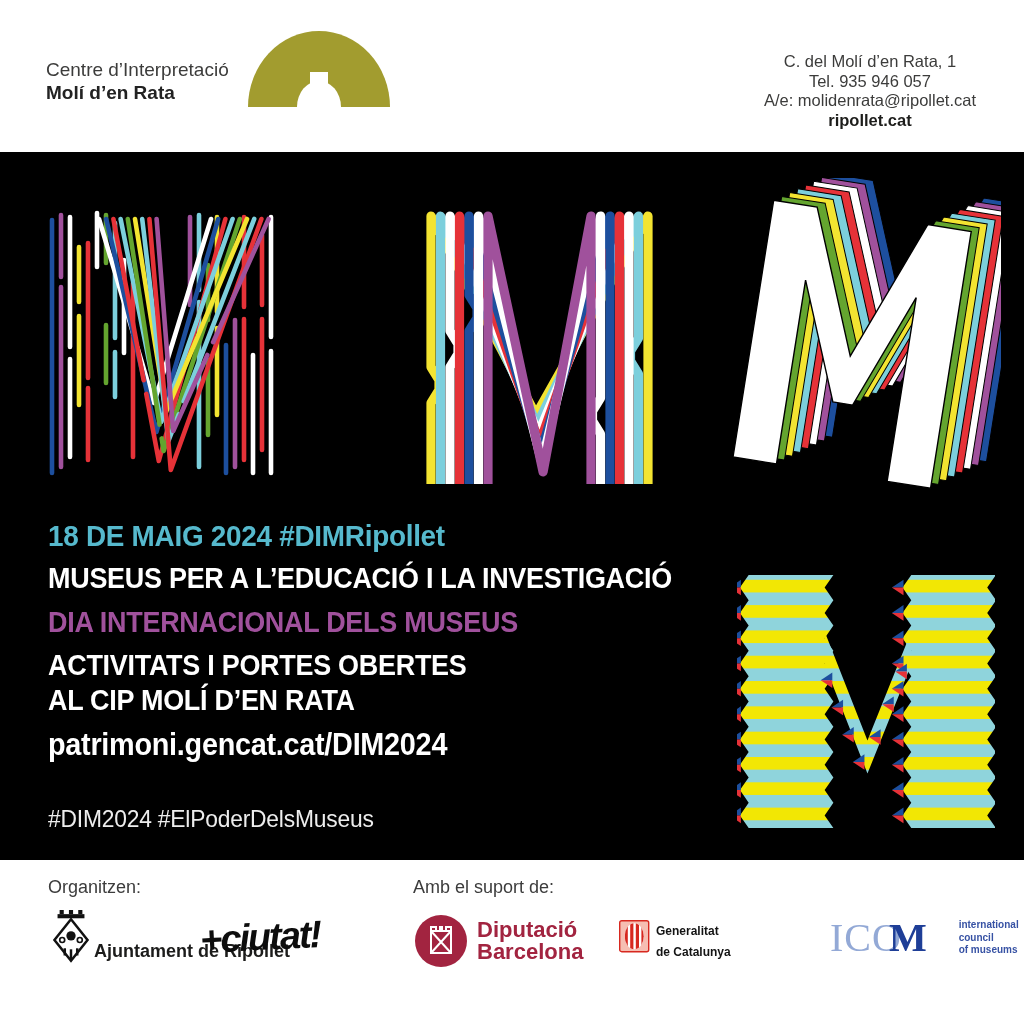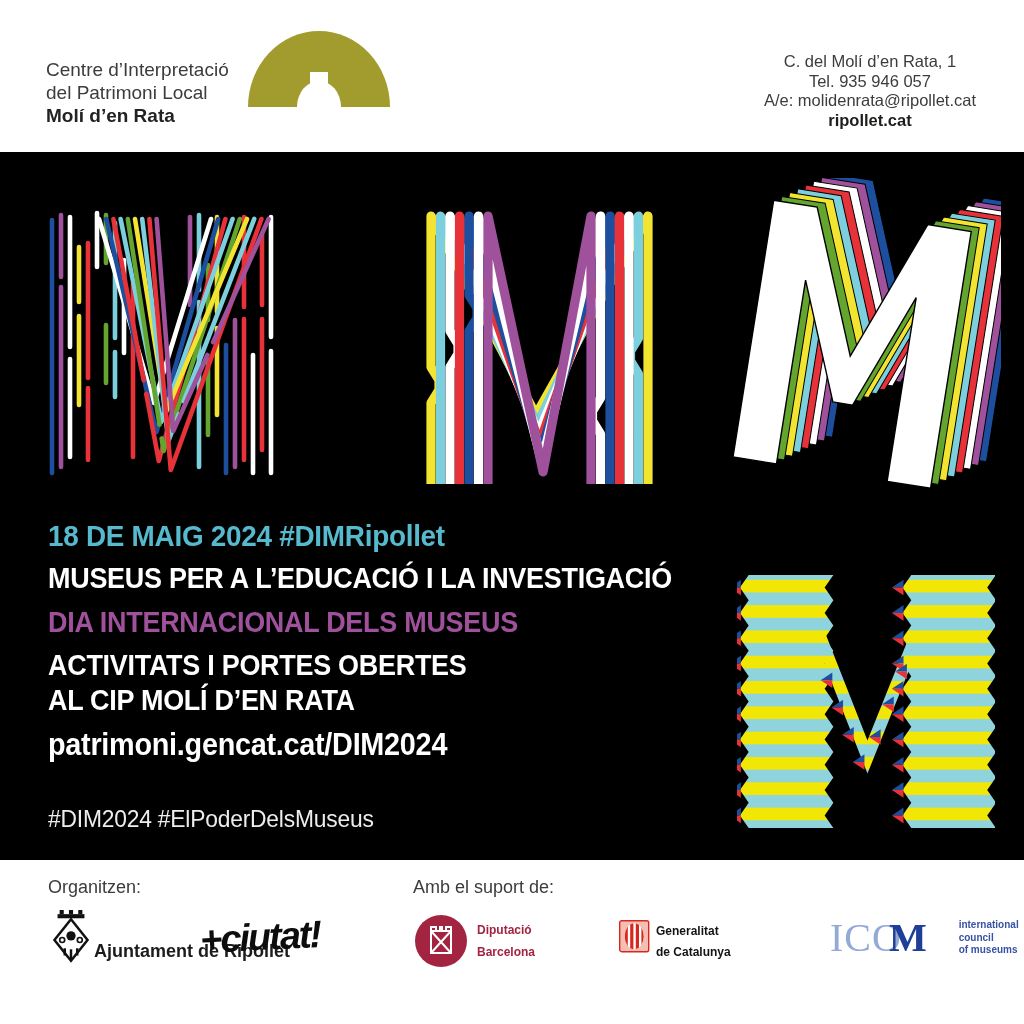--- a/index.html
+++ b/index.html
@@ -18,36 +18,35 @@
            letter-spacing:-0.3px;transform:scaleX(.93);transform-origin:0 0;color:#fff;}
   .cyan{color:#56b9cd;}
   .purple{color:#a0519c;}
   .hashtags{position:absolute;left:48px;top:653px;font-size:24px;font-weight:400;color:#ededed;
             letter-spacing:-0.2px;transform:scaleX(.95);transform-origin:0 0;white-space:nowrap;}
   
   .ftr-label{position:absolute;font-size:18px;color:#3c3c3c;}
   .aj-label{position:absolute;left:94px;top:941px;font-size:18px;font-weight:bold;color:#1c1c1b;}
   .ciutat{position:absolute;left:200px;top:916px;font-size:38px;font-weight:900;color:#0d0d0d;
           letter-spacing:-2px;transform:rotate(-3deg);font-style:italic;}
-  .dipu-text{position:absolute;left:477px;top:919px;font-size:12px;line-height:22px;font-weight:bold;color:#a22440;}
+  .dipu-text{position:absolute;left:477px;top:919px;font-size:22px;line-height:22px;font-weight:bold;color:#a22440;}
   .gene-text{position:absolute;left:656px;top:921px;font-size:12px;line-height:21px;font-weight:bold;color:#141414;}
   .icom{position:absolute;left:830px;top:918px;display:flex;align-items:center;gap:28px;}
   .icom-word{font-family:"Liberation Serif",serif;font-size:40px;line-height:40px;}
   .icom-ico{color:#93a9d6;letter-spacing:1px;}
   .icom-m{color:#1e3e97;margin-left:-13px;font-weight:bold;}
   .icom-small{margin-left:4px;font-size:10px;line-height:12.5px;font-weight:bold;color:#3752a4;}
 </style>
 </head>
 <body>
 
 <div class="page">
 
   <div class="hdr-left">
     <div>Centre d’Interpretació</div>
-    <div>del Patrimoni Local</div>
     <div class="bold">Molí d’en Rata</div>
   </div>
 
   <div class="hdr-logo">
     <svg width="150" height="84" viewBox="0 0 150 84">
       <path d="M4,80 A71,76 0 0 1 146,80 Z" fill="#a29c2f"></path>
       <path d="M53,80 A22,26 0 0 1 97,80 Z" fill="#ffffff"></path>
       <rect x="66" y="45" width="18" height="16" fill="#ffffff"></rect>
     </svg>
   </div>

